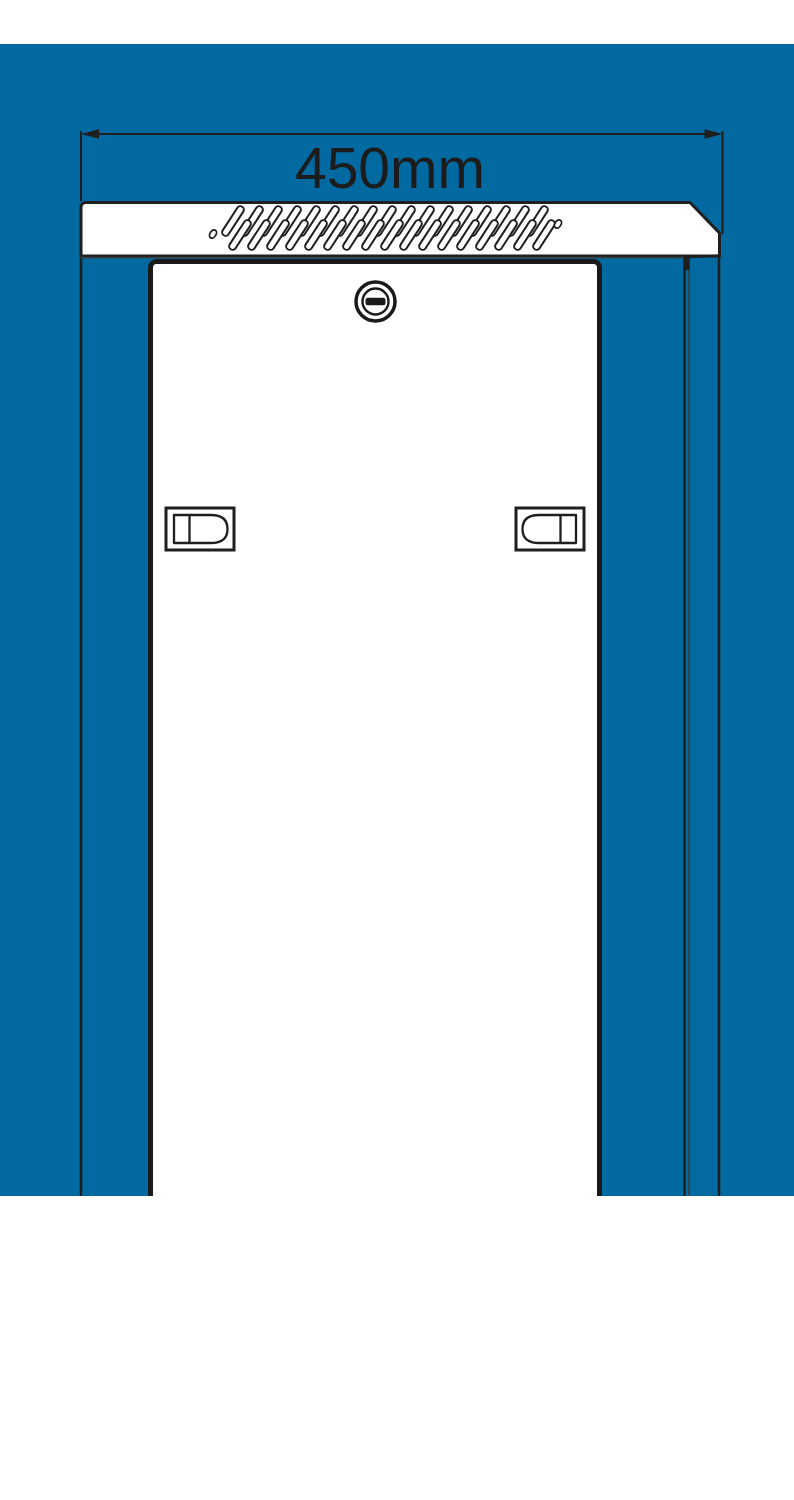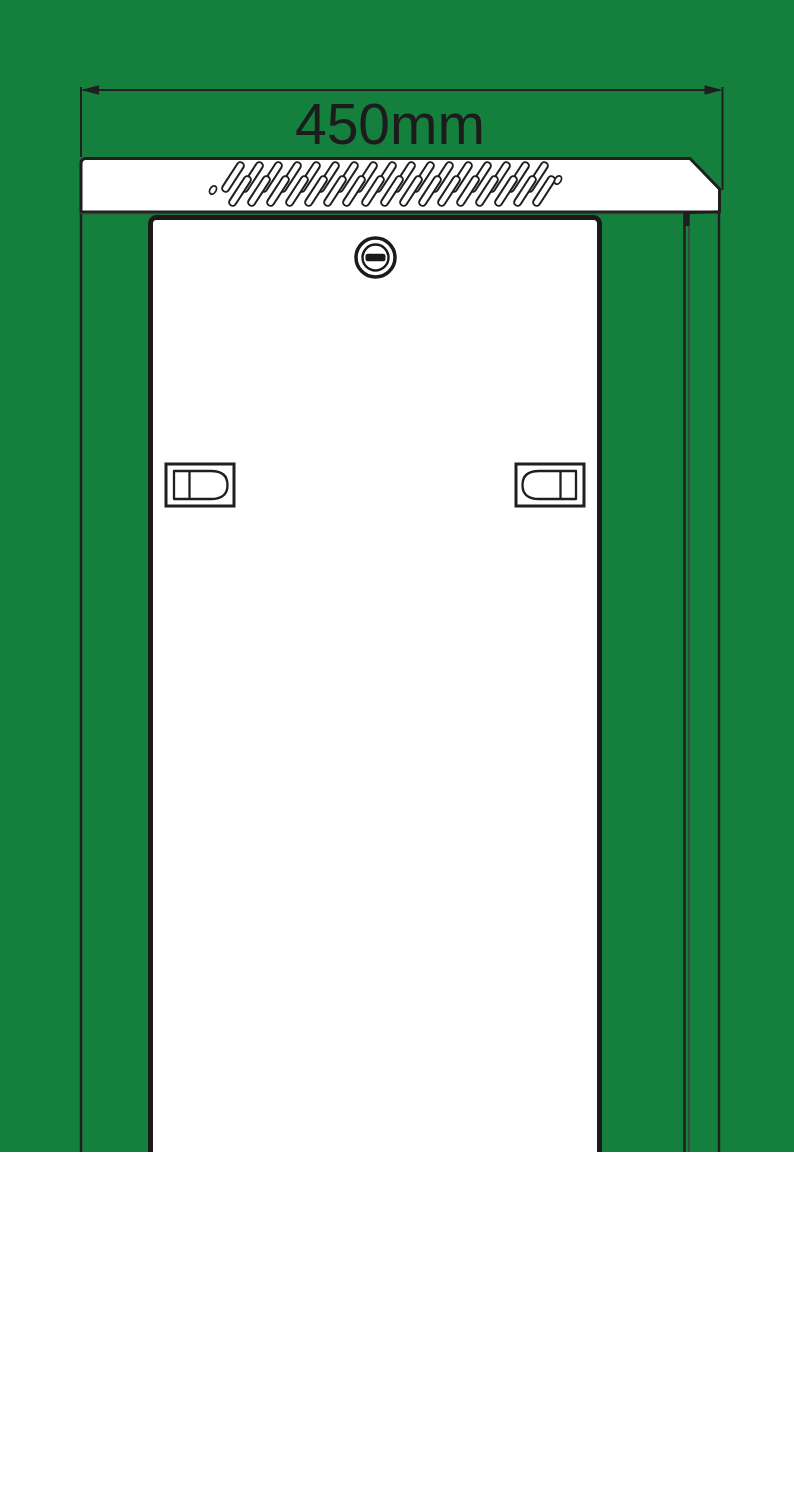--- a/index.html
+++ b/index.html
@@ -4,23 +4,24 @@
 <style>
   html, body {
     margin: 0;
     padding: 0;
     background: #ffffff;
   }
   .stage {
     position: relative;
     width: 794px;
     height: 1152px;
-    background: #15803d;
+    background: #0369a1;
     font-family: "Liberation Sans", "DejaVu Sans", sans-serif;
     overflow: hidden;
+    margin-top: 44px;
   }
   svg { display: block; }
   .dim-text {
     font-family: "Liberation Sans", "DejaVu Sans", sans-serif;
     font-size: 57px;
     fill: #1c1c1c;
     letter-spacing: 0px;
   }
 </style>
 </head>

